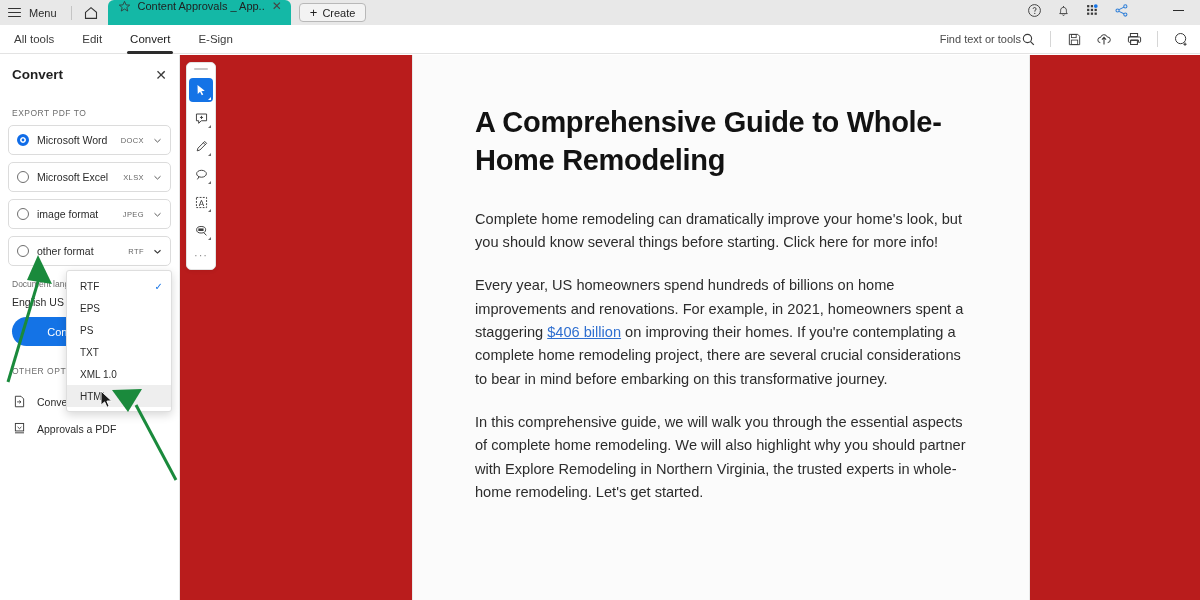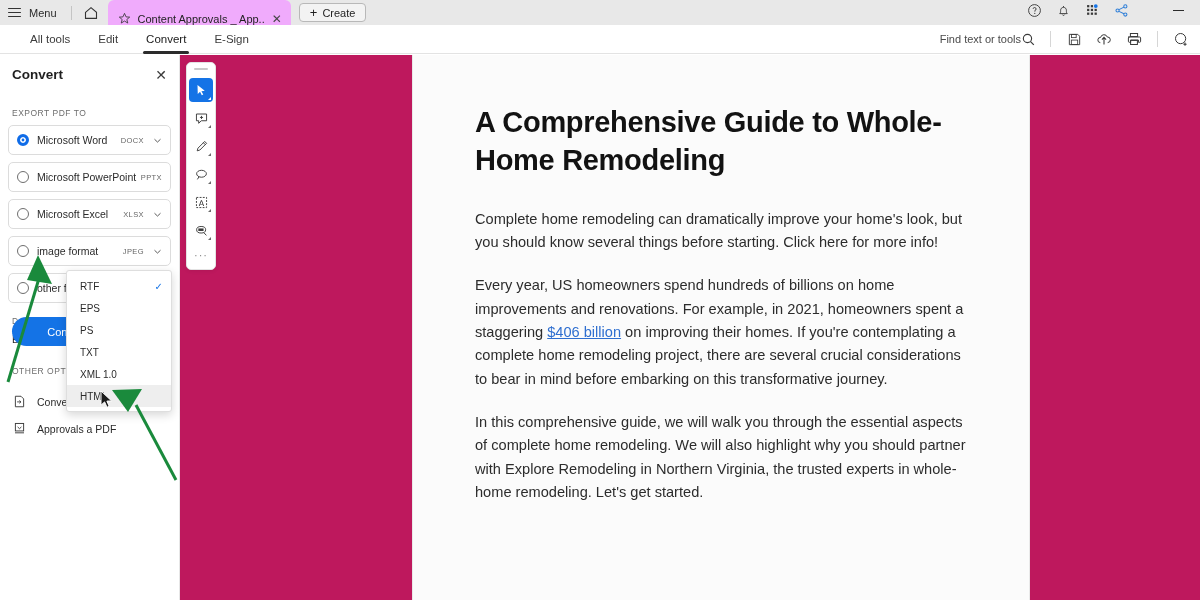--- a/index.html
+++ b/index.html
@@ -24,23 +24,23 @@
     height: 25px; padding: 0 10px 0 8px;
     font-size: 11px; color: #2b2b2b;
   }
   .hamburger { display: flex; flex-direction: column; gap: 2.5px; width: 13px; }
   .hamburger i { display:block; height: 1.6px; background: #333; border-radius: 1px; }
   .tb-sep { width: 1px; height: 14px; background: #c4c4c4; margin: 0 4px 5px 4px; }
   .home-btn {
     width: 30px; height: 25px; display: flex; align-items: center; justify-content: center;
   }
   .doc-tab {
-    display: flex; align-items: flex-end; gap: 7px;
+    display: flex; align-items: flex-start; gap: 7px;
     height: 25px; padding: 0 9px 0 10px;
-    background: #f0abfc;
+    background: #14b8a6;
     border-radius: 6px 6px 0 0;
     font-size: 11px; color: #1f1f1f;
     margin-left: 2px;
     max-width: 200px;
   }
   .doc-tab .tabtitle { white-space: nowrap; overflow: hidden; }
   .tab-close { font-size: 12px; color: #444; line-height: 1; cursor: default; }
   .create-btn {
     display: flex; align-items: center; gap: 5px;
     height: 19px; margin: 0 0 3px 8px; padding: 0 10px;
@@ -59,21 +59,21 @@
   }
   .minimize i { display: block; width: 11px; height: 1.5px; background: #2b2b2b; }
 
   
   .toolrow {
     position: absolute; top: 25px; left: 0; width: 1200px; height: 29px;
     background: #ffffff;
     border-bottom: 1px solid #e3e3e3;
     display: flex; align-items: center;
   }
-  .tabs { display: flex; align-items: center; height: 29px; padding-left: 16px; }
+  .tabs { display: flex; align-items: center; height: 29px; padding-left: 0px; }
   .ttab {
     position: relative; height: 29px; display: flex; align-items: center;
     padding: 0 14px; font-size: 11.5px; color: #3c3c3c;
   }
   .ttab.active { color: #1a1a1a; }
   .ttab.active::after {
     content: ""; position: absolute; left: 11px; right: 11px; bottom: 0;
     height: 2.5px; background: #2c2c2c; border-radius: 2px;
   }
   .toolrow-right {
@@ -182,21 +182,21 @@
     width: 0; height: 0;
     border-left: 3.5px solid transparent;
     border-bottom: 3.5px solid #6b6b6b;
   }
   .rtool.active .corner { border-bottom-color: #ffffff; }
   .rail-dots { font-size: 11px; color: #8a8a8a; letter-spacing: 1px; line-height: 18px; height: 18px;}
 
   
   .viewer {
     position: absolute; left: 180px; top: 55px; width: 1020px; height: 545px;
-    background: #be185d;
+    background: #b91c1c;
   }
   .page {
     position: absolute; left: 232px; top: 0px; width: 618px; height: 545px;
     background: #fbfbfb;
     border-left: 1px solid #e9e9e9; border-right: 1px solid #e9e9e9;
   }
   .page-inner { padding: 48px 60px 0 62px; }
   .doc-h1 {
     font-size: 29px; line-height: 1.32; font-weight: bold; color: #121212;
     letter-spacing: -0.3px; margin: 0 0 28px 0;
@@ -407,25 +407,20 @@
 
   <div class="opt">
     <span class="radio on"></span>
     <span class="oname">Microsoft Word</span>
     <span class="ofmt">DOCX</span>
     <svg class="chev" viewBox="0 0 12 12">
         <path d="M2 4.3 L6 8.1 L10 4.3" fill="none" stroke="#555" stroke-width="1.3"></path>
       </svg>
   </div>
 
-  <div class="opt">
-    <span class="radio"></span>
-    <span class="oname">Microsoft PowerPoint</span>
-    <span class="ofmt">PPTX</span>
-  </div>
 
   <div class="opt">
     <span class="radio"></span>
     <span class="oname">Microsoft Excel</span>
     <span class="ofmt">XLSX</span>
     <svg class="chev" viewBox="0 0 12 12">
         <path d="M2 4.3 L6 8.1 L10 4.3" fill="none" stroke="#555" stroke-width="1.3"></path>
       </svg>
   </div>
 

